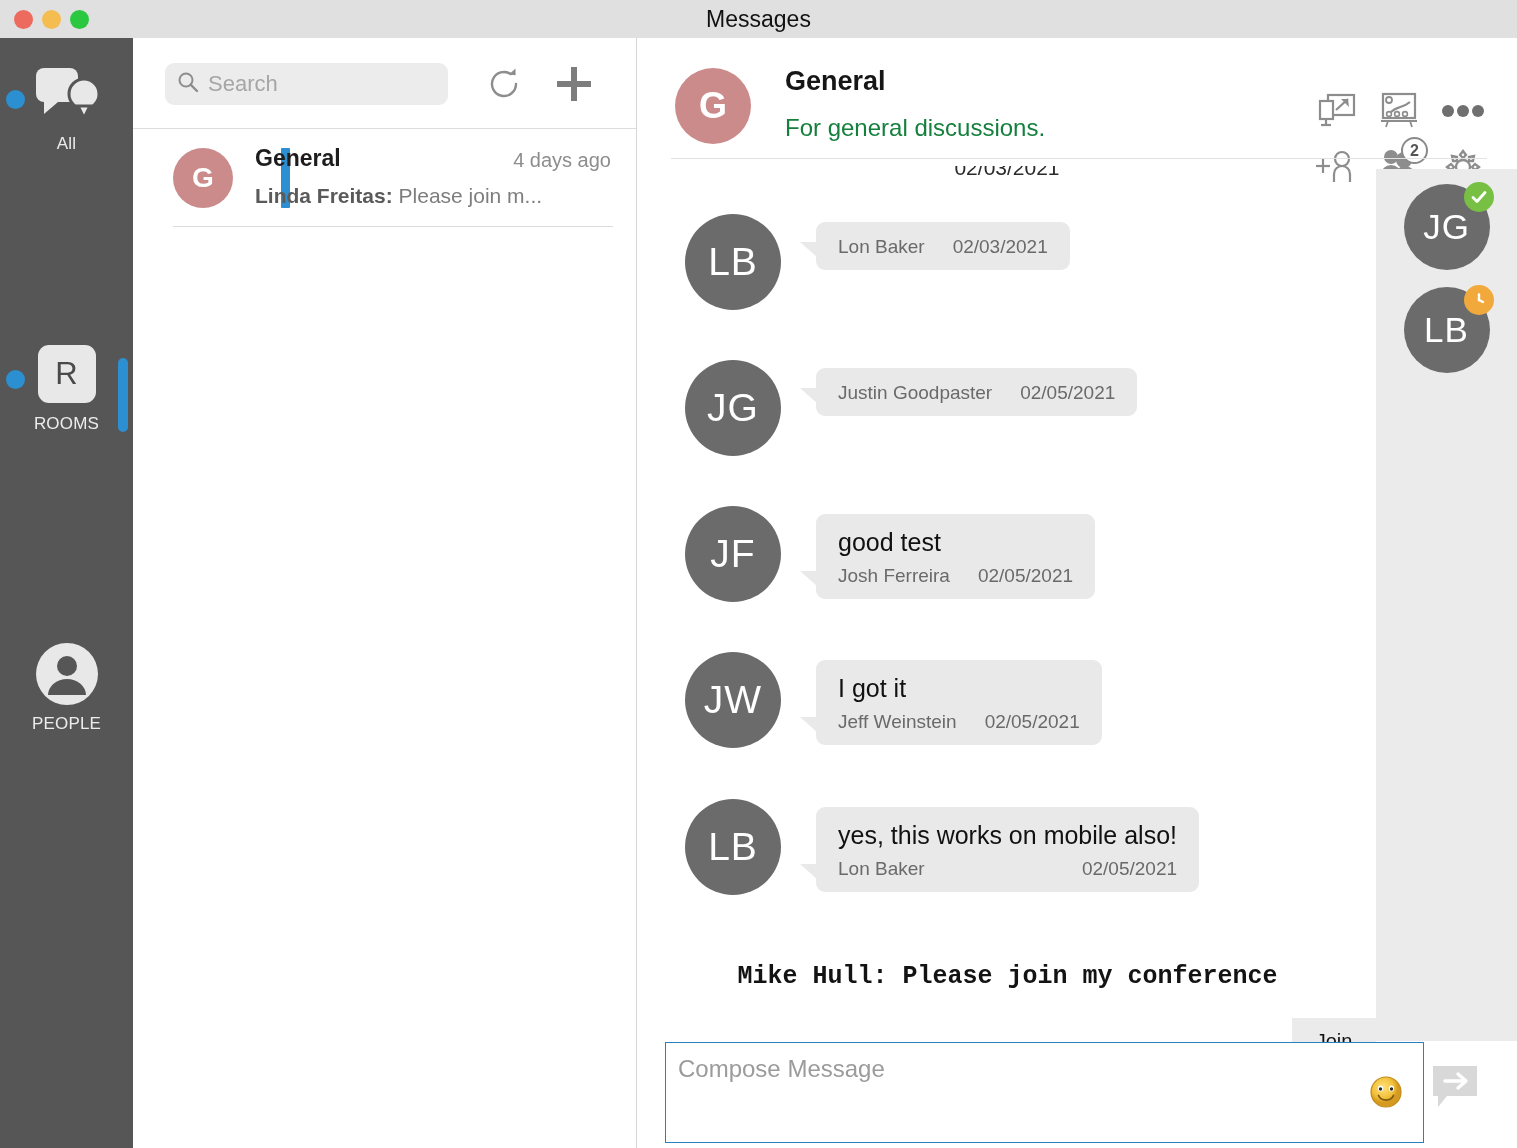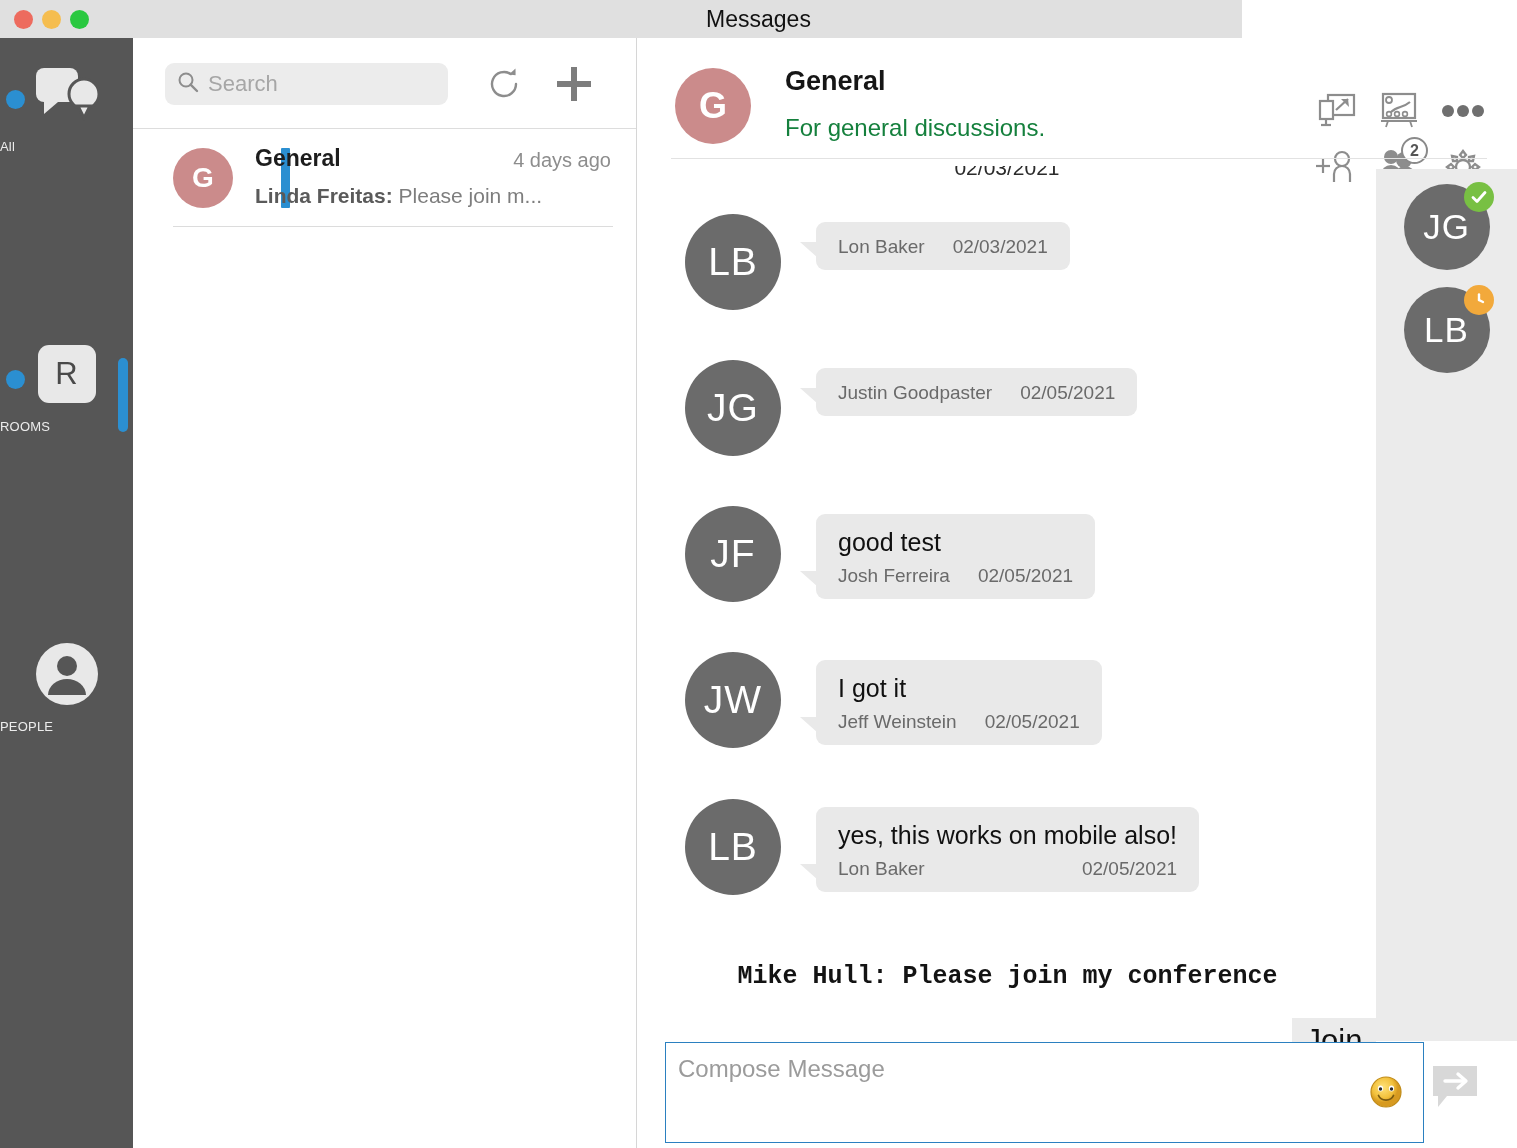--- a/index.html
+++ b/index.html
@@ -5,21 +5,21 @@
   * { box-sizing: border-box; margin: 0; padding: 0; }
   html, body {
     width: 1517px; height: 1148px;
     font-family: "Liberation Sans", sans-serif;
     background: #ffffff;
     overflow: hidden;
   }
 
   
   #titlebar {
-    position: absolute; left: 0; top: 0; width: 1242px; height: 38px;
+    position: absolute; left: 0; top: 0; width: 1517px; height: 38px;
     background: #e0e0e0;
     display: flex; align-items: center;
   }
   #traffic { position: absolute; left: 14px; top: 0; height: 38px; display: flex; align-items: center; gap: 9px; }
   .tl-dot { width: 19px; height: 19px; border-radius: 50%; display: block; }
   .tl-close { background: #ed6b5e; }
   .tl-min   { background: #f5bd4f; }
   .tl-max   { background: #2ac840; }
   #win-title {
     position: absolute; left: 0; top: 0; width: 1517px; height: 38px;
@@ -36,21 +36,21 @@
   .rail-item .badge-dot {
     position: absolute; left: 6px; top: 52px;
     width: 19px; height: 19px; border-radius: 50%; background: #2b8fd1;
   }
   .rail-glyph {
     position: absolute; left: 0; right: 0; top: 18px;
     height: 76px; display: flex; align-items: center; justify-content: center;
   }
   .rail-label {
     position: absolute; left: 0; right: 0; bottom: 24px;
-    color: #ececec; font-size: 13px; letter-spacing: .2px;
+    text-align: center; color: #ececec; font-size: 17px; letter-spacing: .2px;
   }
   .rail-tile {
     width: 58px; height: 58px; border-radius: 11px; background: #e8e8e8;
     display: flex; align-items: center; justify-content: center;
     font-size: 31px; color: #4a4a4a;
   }
   .rail-indicator {
     position: absolute; right: 5px; top: 40px;
     width: 10px; height: 74px; border-radius: 5px; background: #2b8fd1;
   }
@@ -203,21 +203,21 @@
   }
   #invite-text {
     position: absolute; left: 0; top: 0; width: 645px;
     text-align: center; font-size: 25px; font-weight: bold; color: #131313;
     line-height: 1.55;
     font-family: Liberation Mono, monospace;
   }
   #join-button {
     position: absolute; left: 607px; top: 60px;
     width: 84px; height: 46px; background: #ebebeb; border: 0;
-    font-family: "Liberation Sans", sans-serif; font-size: 31px; color: #111;
+    font-family: "Liberation Sans", sans-serif; font-size: 20px; color: #111;
     cursor: pointer;
   }
 
   
   #member-panel {
     position: absolute; left: 1376px; top: 169px; width: 141px; height: 872px;
     background: #ebebeb;
   }
   .member {
     position: relative; width: 86px; height: 86px; margin: 0 auto;

